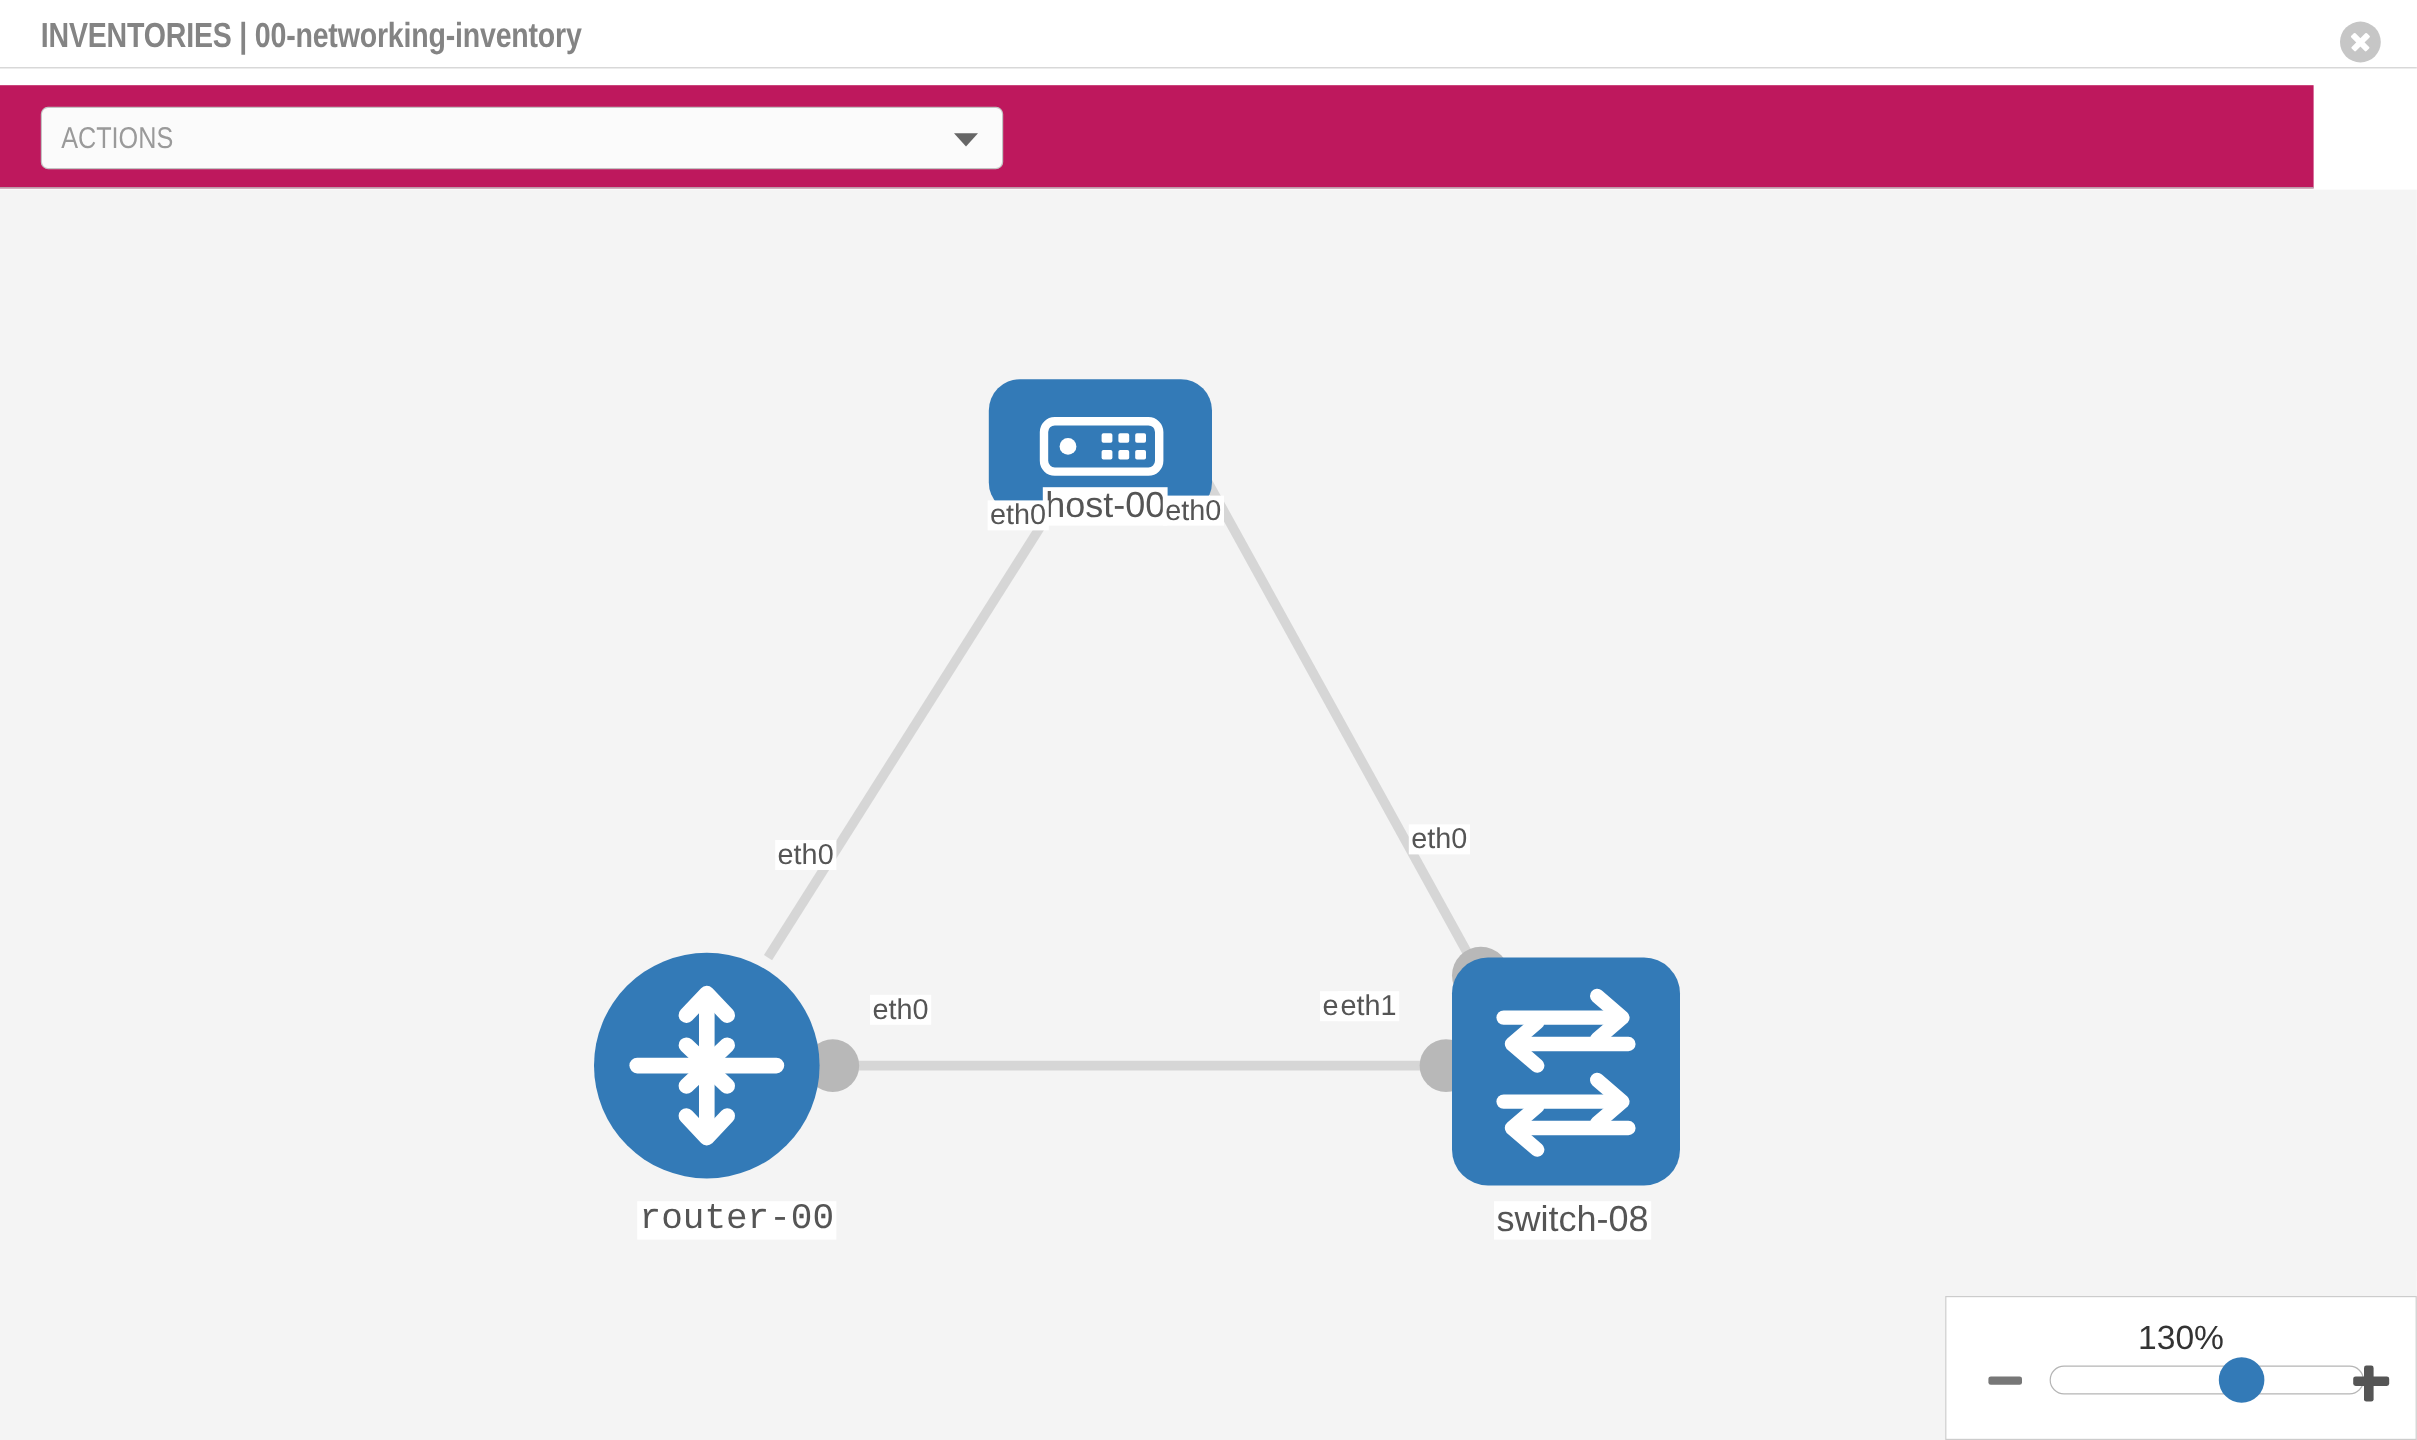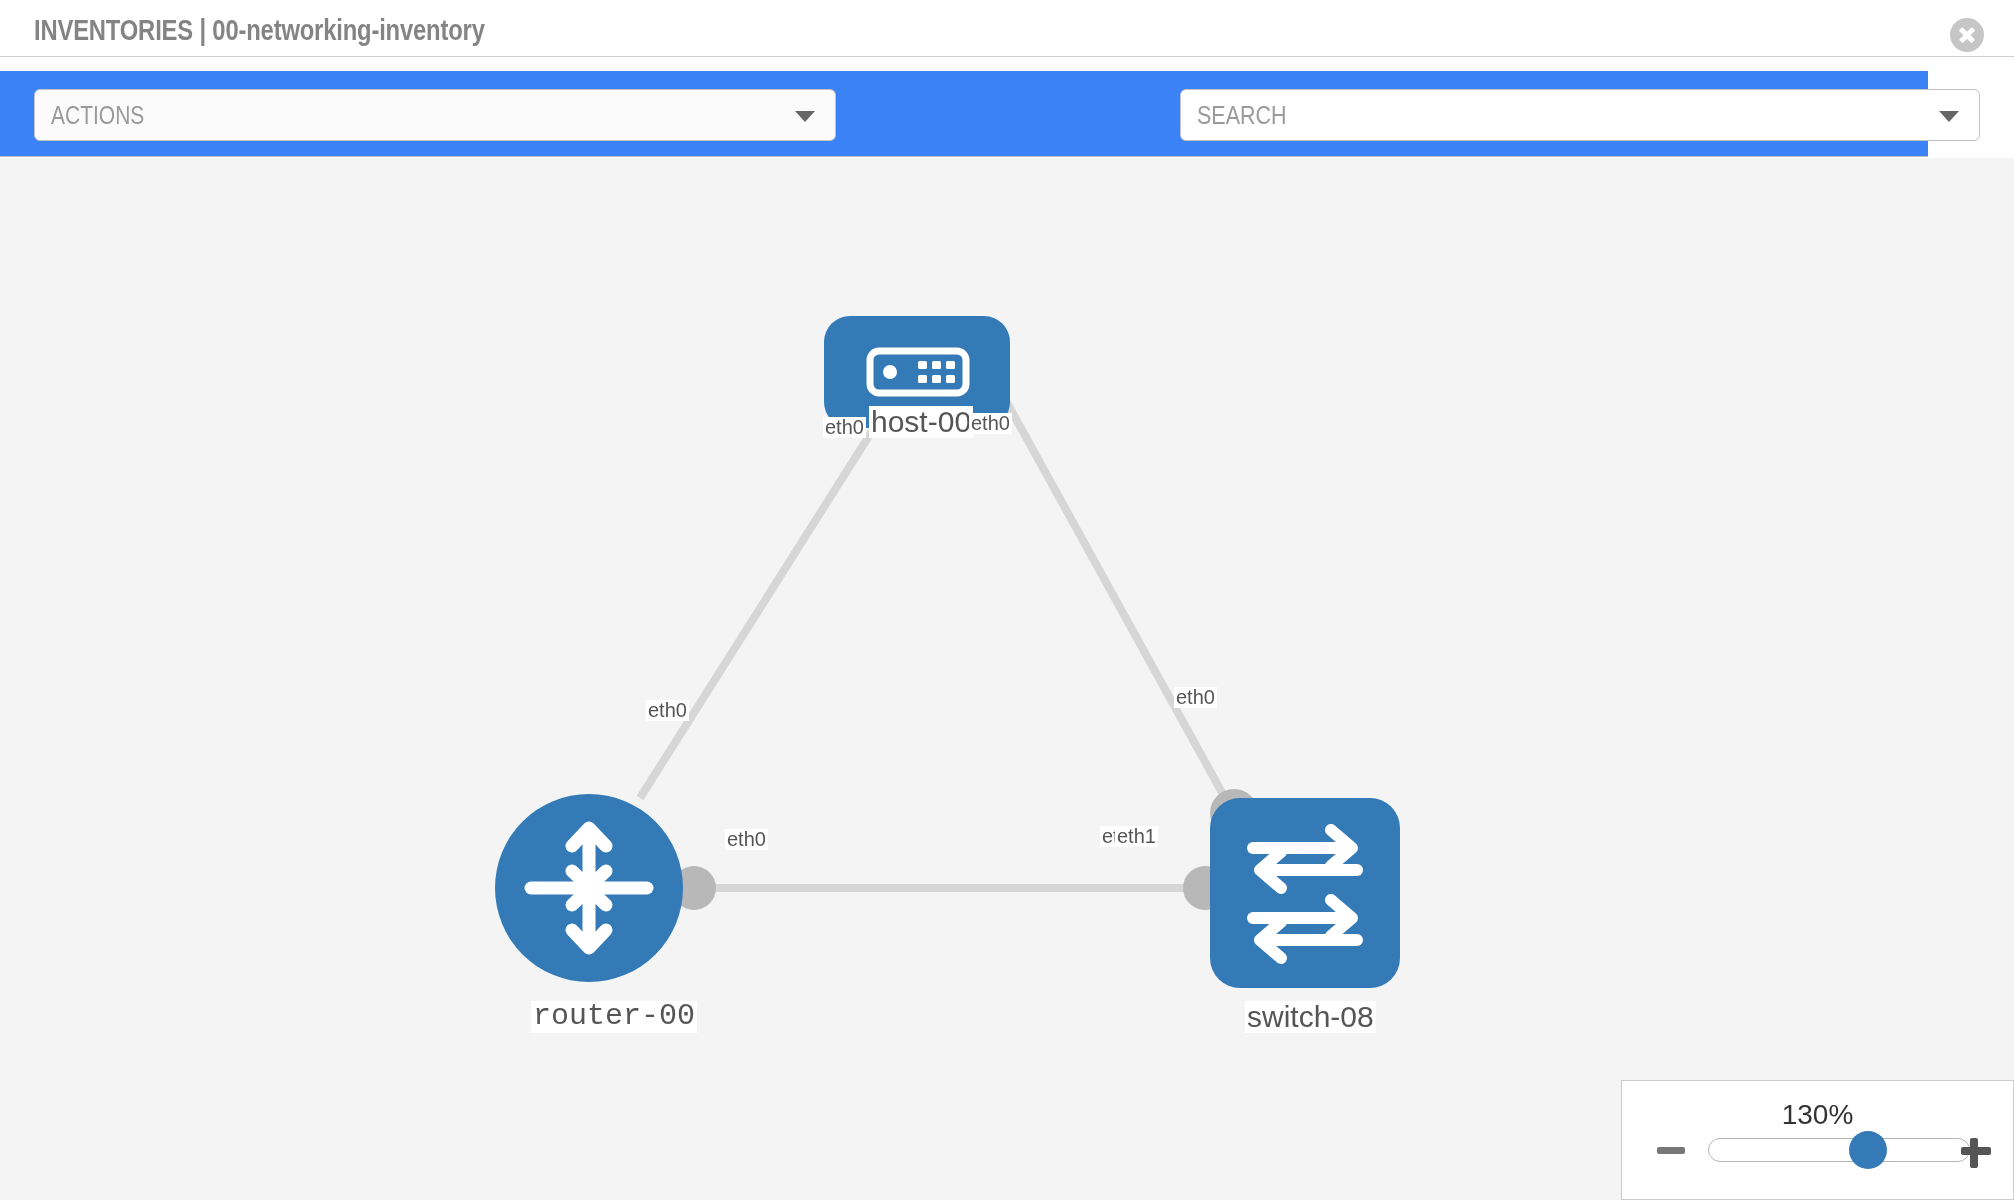--- a/index.html
+++ b/index.html
@@ -38,21 +38,21 @@
     width: 18px; height: 4.5px;
     background: #ffffff; border-radius: 1px;
   }
   .close-btn::before { transform: translate(-50%,-50%) rotate(45deg); }
   .close-btn::after  { transform: translate(-50%,-50%) rotate(-45deg); }
 
   
   .toolbar {
     position: absolute; left: 0; top: 71px;
     width: 1928px; height: 86px;
-    background: #3b82f6;
+    background: #be185d;
     border-bottom: 1px solid #bdbdbd;
   }
   .actions-select {
     position: absolute; left: 34px; top: 18px;
     width: 802px; height: 52px;
     background: #fbfbfb;
     border: 1px solid #c3c3c3;
     border-radius: 6px;
   }
   .actions-label {
@@ -102,21 +102,21 @@
 
   
   .node-label {
     position: absolute;
     background: #ffffff;
     color: #555555;
     white-space: nowrap;
     line-height: 1.05;
   }
   .name-label { font-size: 30px; padding: 0 2px; }
-  .port-label { font-size: 20px; padding: 0 2px; }
+  .port-label { font-size: 24px; padding: 0 2px; }
 
   
   .zoom-panel {
     position: absolute; left: 1621px; top: 1080px;
     width: 393px; height: 120px;
     background: #ffffff;
     border: 1px solid #cccccc;
   }
   .zoom-pct {
     position: absolute; left: 0; right: 0; top: 18px;
@@ -179,24 +179,20 @@
 
   <div class="tool-icon key-icon">
     <svg viewBox="0 0 46 46" width="46" height="46" aria-hidden="true">
       <circle cx="15" cy="16" r="10.5" fill="none" stroke="#7c828c" stroke-width="5"></circle>
       <path d="M22 23 L40 38" stroke="#7c828c" stroke-width="5" stroke-linecap="round" fill="none"></path>
       <path d="M33 31 L39 26" stroke="#7c828c" stroke-width="4.5" stroke-linecap="round" fill="none"></path>
       <path d="M38 36 L43 31" stroke="#7c828c" stroke-width="4.5" stroke-linecap="round" fill="none"></path>
     </svg>
   </div>
 
-  <div class="search-select">
-    <div class="search-label">SEARCH</div>
-    <div class="caret"></div>
-  </div>
 </div>
 
 <div class="canvas">
 
   <svg class="topo-svg" viewBox="0 0 2014 1042">
 
     <g>
       <line x1="898" y1="232" x2="640" y2="640" stroke="#d6d6d6" stroke-width="8"></line>
       <line x1="1000" y1="232" x2="1225" y2="640" stroke="#d6d6d6" stroke-width="8"></line>
       <line x1="690" y1="730" x2="1215" y2="730" stroke="#d6d6d6" stroke-width="8"></line>

